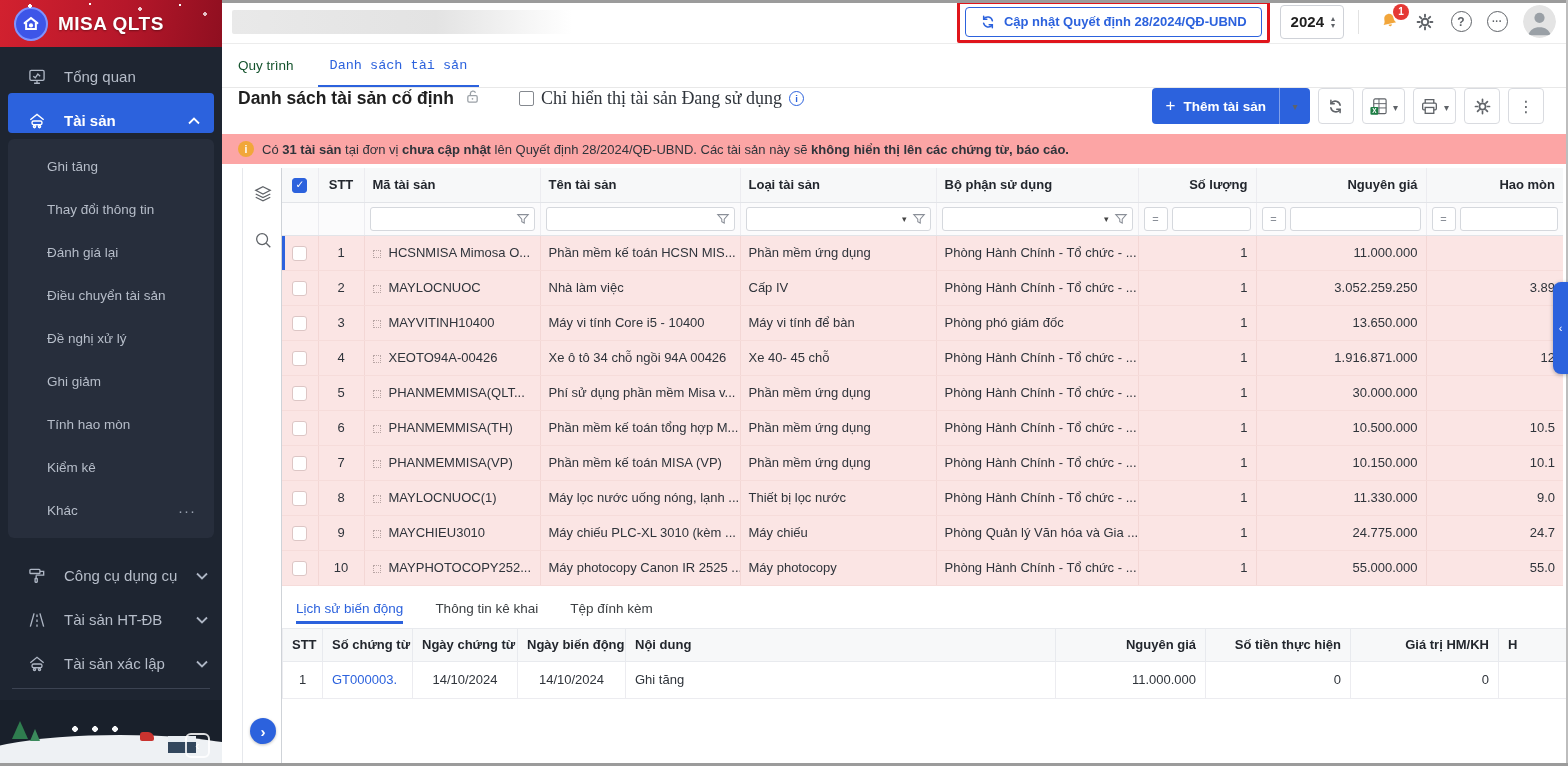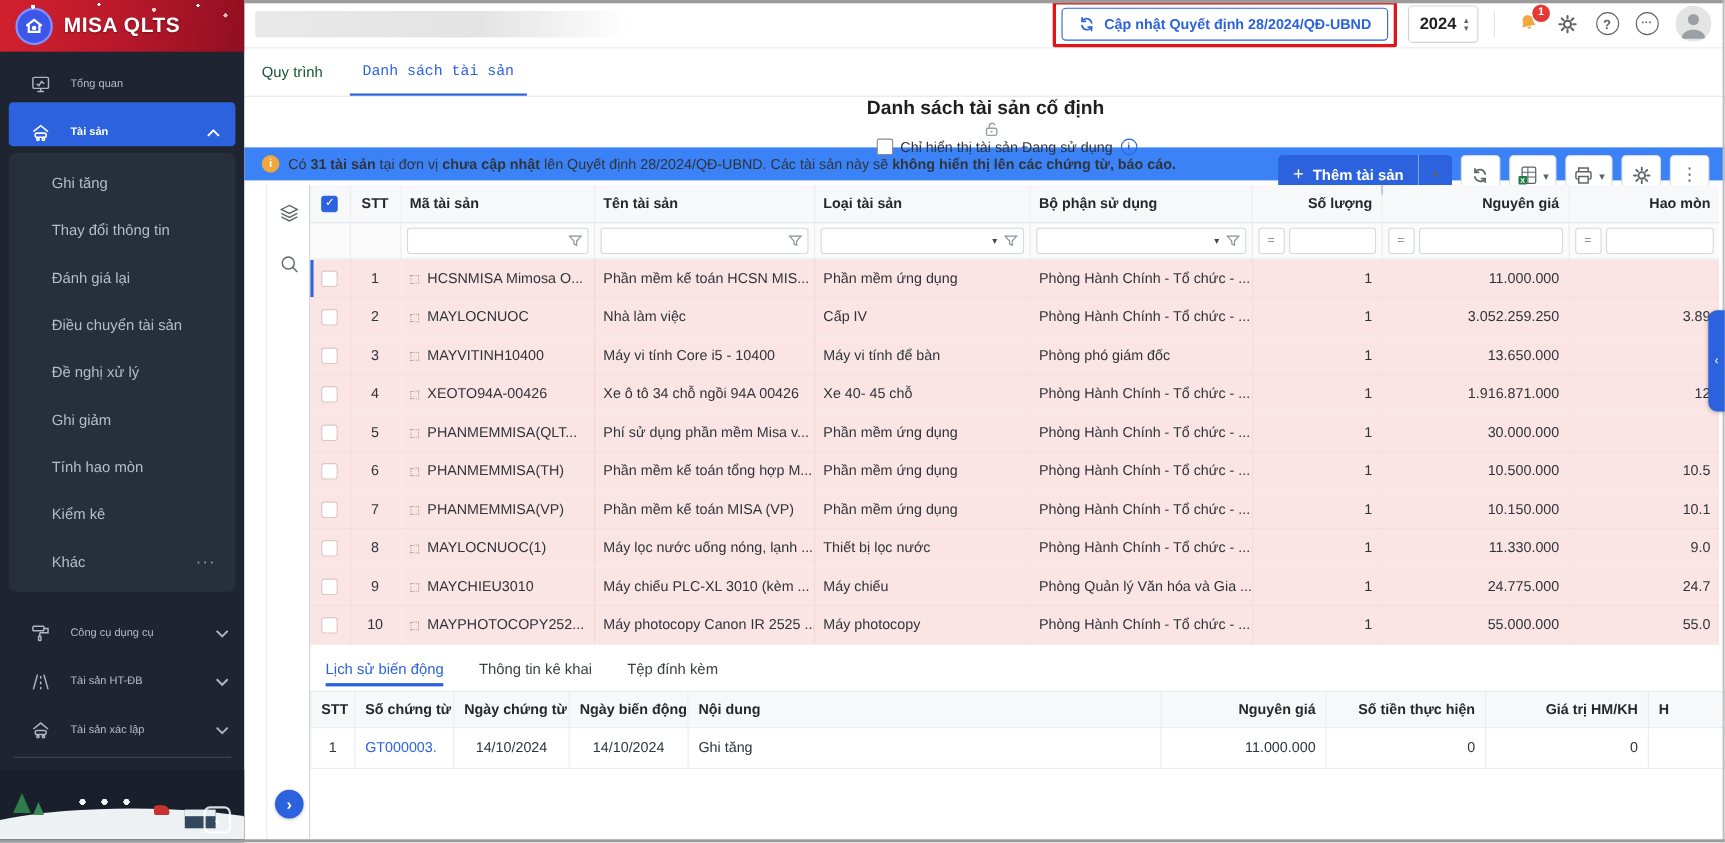--- a/index.html
+++ b/index.html
@@ -12,21 +12,21 @@
   .frame-bottom { position:absolute; left:0; right:0; bottom:0; height:3px; background:#9b9b9b; z-index:60; }
 
   
   .sidebar { position:absolute; left:0; top:0; bottom:0; width:222px; background:#1e2531; z-index:30; }
   .banner { position:relative; height:47px; background:linear-gradient(100deg,#d2212f 0%,#b6172a 55%,#8f0f20 100%); display:flex; align-items:center; padding-left:14px; overflow:hidden; }
   .banner .snow { position:absolute; inset:0;
      background-image:radial-gradient(circle 2px at 30px 6px,#fff 90%,transparent),radial-gradient(circle 1.5px at 90px 4px,#fff 90%,transparent),radial-gradient(circle 2px at 140px 9px,#ffffffcc 90%,transparent),radial-gradient(circle 1.5px at 180px 5px,#fff 90%,transparent),radial-gradient(circle 2px at 205px 14px,#ffffffbb 90%,transparent); }
   .logo-circle { width:34px; height:34px; border-radius:50%; background:#3d55e8; border:2px solid #7f93ff; display:flex; align-items:center; justify-content:center; flex:0 0 auto; }
   .brand { color:#fff; font-size:19px; font-weight:bold; letter-spacing:.5px; margin-left:10px; text-shadow:0 1px 2px rgba(0,0,0,.35); }
   .nav { position:absolute; top:47px; left:0; right:0; bottom:66px; overflow:hidden; }
-  .nav-item { height:44px; display:flex; align-items:center; padding:15px 14px 0 26px; color:#b6bdc9; font-size:10px; cursor:pointer; }
+  .nav-item { height:44px; display:flex; align-items:center; padding:15px 14px 0 26px; color:#b6bdc9; font-size:15px; cursor:pointer; }
   .nav-item .nav-ic { width:22px; height:22px; margin-right:16px; flex:0 0 auto; display:flex; align-items:center; justify-content:center; }
   .nav-item.active { background:#2c62dd; color:#fff; border-radius:4px; margin:2px 8px 0 8px; height:40px; padding-left:18px; font-weight:bold; }
   .nav-item .chev { margin-left:auto; display:flex; }
   .submenu { background:#272e3c; border-radius:6px; margin:6px 8px 8px 8px; padding:6px 0; }
   .sub-item { height:43px; display:flex; align-items:center; padding:0 18px 0 39px; color:#b6bdc9; font-size:13.5px; cursor:pointer; }
   .sub-item .more-dots { margin-left:auto; color:#9aa2b0; font-size:15px; letter-spacing:1px; }
   .more-dots::after { content:"···"; }
   .side-divider { height:1px; background:#3c4352; margin:10px 12px; }
   .xmas { position:absolute; bottom:3px; left:0; width:222px; height:63px; background:#19202b; overflow:hidden; z-index:5; }
   .xmas .hill { position:absolute; bottom:-34px; left:-40px; width:320px; height:62px; background:#eef1f4; border-radius:50%; }
@@ -57,39 +57,39 @@
   .avatar { width:33px; height:33px; border-radius:50%; overflow:hidden; margin-left:8px; cursor:pointer; }
 
   
   .tabbar { position:absolute; left:222px; right:0; top:44px; height:44px; background:#fff; border-bottom:1px solid #e8e8e8; display:flex; align-items:center; padding-left:16px; gap:36px; z-index:10; }
   .tab { position:relative; height:100%; display:flex; align-items:center; font-size:13.5px; color:#14532d; cursor:pointer; }
   .tab.active { color:#2c62dd;font-family:Liberation Mono, monospace; }
   .tab.active::after { content:""; position:absolute; left:-12px; right:-12px; bottom:0; height:2.5px; background:#2c62dd; }
 
   
   .content { position:absolute; left:222px; right:0; top:88px; bottom:3px; background:#fff; overflow:hidden; }
-  .title-row { height:46px; display:flex; align-items:center; padding:0 14px 0 16px;flex-direction:column; }
+  .title-row { height:46px; display:flex; align-items:flex-start; padding:0 24px 0 16px; }
   .page-title { font-size:17.5px; font-weight:bold; color:#1f1f1f; }
   .lock-ic { margin-left:10px; display:flex; }
   .chk-wrap { display:flex; align-items:center; margin-left:38px; gap:7px; }
   .chk-box { width:15px; height:15px; border:1.5px solid #85898f; border-radius:2px; background:#fff; cursor:pointer; }
-  .chk-label { font-size:13px; color:#2f343b; }
+  .chk-label { font-size:18px; color:#2f343b;font-family:Liberation Serif, serif; }
   .info-ic { width:15px; height:15px; border:1.3px solid #2c62dd; border-radius:50%; color:#2c62dd; font-size:9.5px; font-weight:bold; display:flex; align-items:center; justify-content:center; }
   .info-ic::after { content:"i"; }
   .title-actions { margin-left:auto; display:flex; align-items:center; gap:8px; }
   .add-btn { height:36px; background:#2c62dd; border-radius:4px; color:#fff; display:flex; align-items:center; cursor:pointer; }
   .add-btn .plus { font-size:17px; padding:0 8px 0 13px; } .add-btn .plus::before { content:"+"; }
   .add-btn .lbl { font-size:13.5px; font-weight:bold; padding-right:13px; }
   .add-btn .split { width:1px; align-self:stretch; background:rgba(255,255,255,.4); }
   .add-btn .dd { width:30px; display:flex; align-items:center; justify-content:center; font-size:10px; }
   .icon-btn { height:36px; min-width:36px; border:1px solid #d9dbe0; border-radius:4px; background:#fff; display:flex; align-items:center; justify-content:center; gap:5px; padding:0 6px; cursor:pointer; color:#5f6368; }
   .caret::after { content:"▾"; font-size:10px; color:#5f6368; }
   .kebab::after { content:"⋮"; font-size:16px; color:#5f6368; }
 
-  .warning-row { height:30px; display:flex; align-items:center; gap:8px; padding-left:16px; background:#3b82f6; margin:0 0 0 0; }
+  .warning-row { height:30px; display:flex; align-items:center; gap:8px; padding-left:16px; background:#fca5a5; margin:0 0 0 0; }
   .warn-ic { width:16px; height:16px; border-radius:50%; background:#f1a73a; color:#fff; font-size:10.5px; font-weight:bold; display:flex; align-items:center; justify-content:center; flex:0 0 auto; }
   .warn-ic::after { content:"i"; }
   .warning-row .b { font-weight:bold; }
 
   .body-row { position:absolute; top:80px; bottom:0; left:20px; right:0; display:flex; }
   .util-strip { width:40px; border-left:1px solid #e6e8ec; border-right:1px solid #cfd3d8; position:relative; flex:0 0 auto; }
   .util-ic { width:40px; height:40px; display:flex; align-items:center; justify-content:center; margin-top:6px; cursor:pointer; }
   .next-btn { position:absolute; left:7px; top:550px; width:26px; height:26px; border-radius:50%; background:#2c62dd; color:#fff; display:flex; align-items:center; justify-content:center; font-size:15px; font-weight:bold; cursor:pointer; box-shadow:0 1px 3px rgba(0,0,0,.25); }
   .next-btn::after { content:"›"; }
   .main-col { flex:1; overflow:hidden; }

